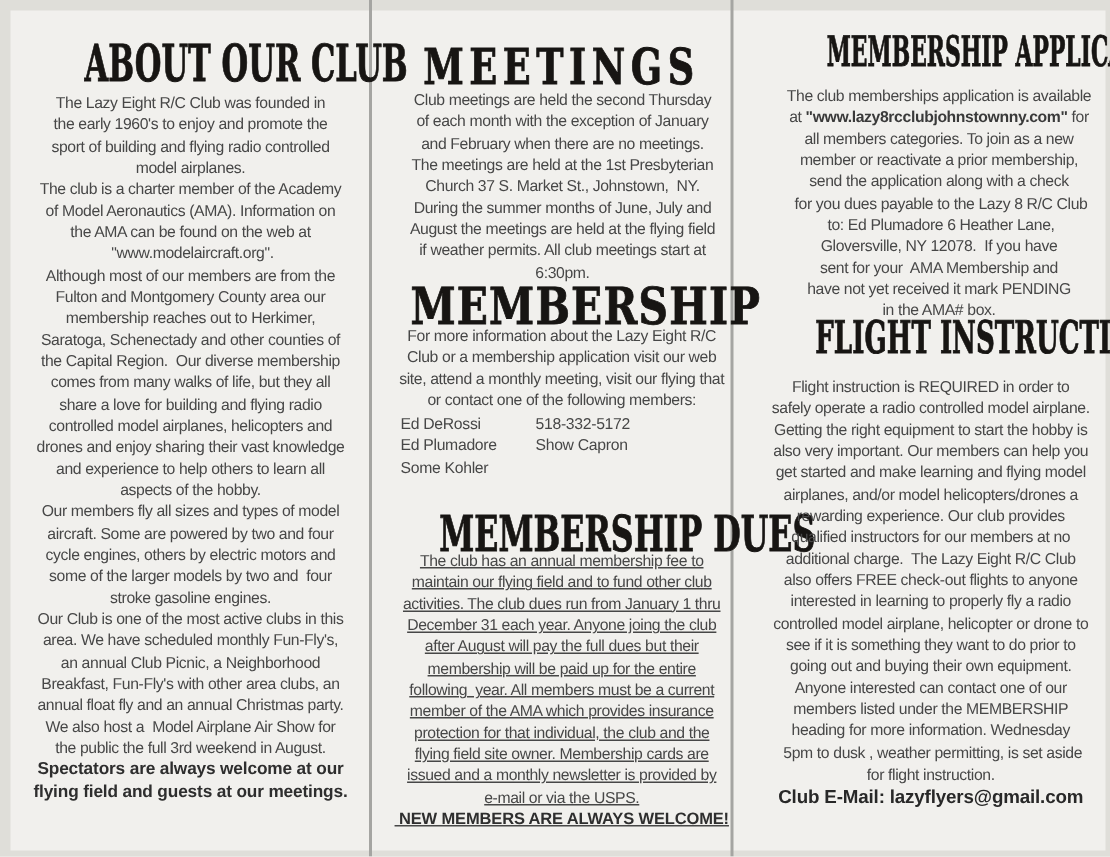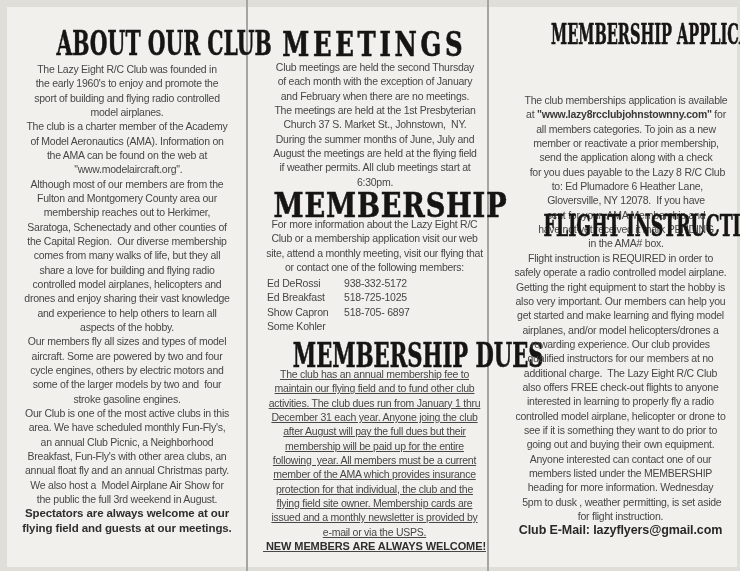--- a/index.html
+++ b/index.html
@@ -49,21 +49,21 @@
     line-height:14.33px;
     letter-spacing:-0.25px;
     color:#474747;
     white-space:pre-wrap;
     text-align:center;
   }
   #about-body       { left:14px;  top:62px;  width:226px; }
   #meetings-body    { left:260px; top:60px;  width:230px; }
   #membership-intro { left:259px; top:217px; width:231px; }
   #dues-body        { left:259px; top:367px; width:231px;text-decoration:underline; }
-  #application-body { left:514px; top:57px;  width:224px;margin-top:36px; }
+  #application-body { left:514px; top:57px;  width:224px; }
   #flight-body      { left:501px; top:251px; width:239px; }
 
   .note-bold {
     font-weight:bold;
     color:#2e2e2e;
     font-size:11.5px;
     letter-spacing:-0.1px;
   }
   .caps-bold {
     font-weight:bold;
@@ -81,21 +81,21 @@
     font-size:12.5px;
     letter-spacing:-0.1px;
   }
 
   #contacts {
     position:absolute;
     z-index:3;
     left:267px; top:276px;
     display:grid;
     grid-template-columns:70px 120px;
-    column-gap:7px;
+    column-gap:20px;
     font-size:10.5px;
     line-height:14.33px;
     letter-spacing:-0.2px;
     color:#474747;
     white-space:pre;
   }
 </style>
 </head>
 <body>
 
@@ -149,23 +149,23 @@
 if weather permits. All club meetings start at
 6:30pm.</div>
 
 <div class="heading" id="h-membership">MEMBERSHIP</div>
 <div class="body" id="membership-intro">For more information about the Lazy Eight R/C
 Club or a membership application visit our web
 site, attend a monthly meeting, visit our flying that
 or contact one of the following members:</div>
 
 <div id="contacts">
-  <span>Ed DeRossi</span><span>938-332-5172</span>
-  <span>Ed Breakfast</span><span>518-725-1025</span>
-  <span>Show Capron</span><span>518-705- 6897</span>
+  <span>Ed DeRossi</span><span>518-332-5172</span>
+  <span>Ed Plumadore</span>
+  <span>Show Capron</span>
   <span>Some Kohler</span>
 </div>
 
 <div class="heading" id="h-dues">MEMBERSHIP DUES</div>
 <div class="body" id="dues-body"><span>The club has an annual membership fee to
 maintain our flying field and to fund other club
 activities. The club dues run from January 1 thru
 December 31 each year. Anyone joing the club
 after August will pay the full dues but their
 membership will be paid up for the entire

